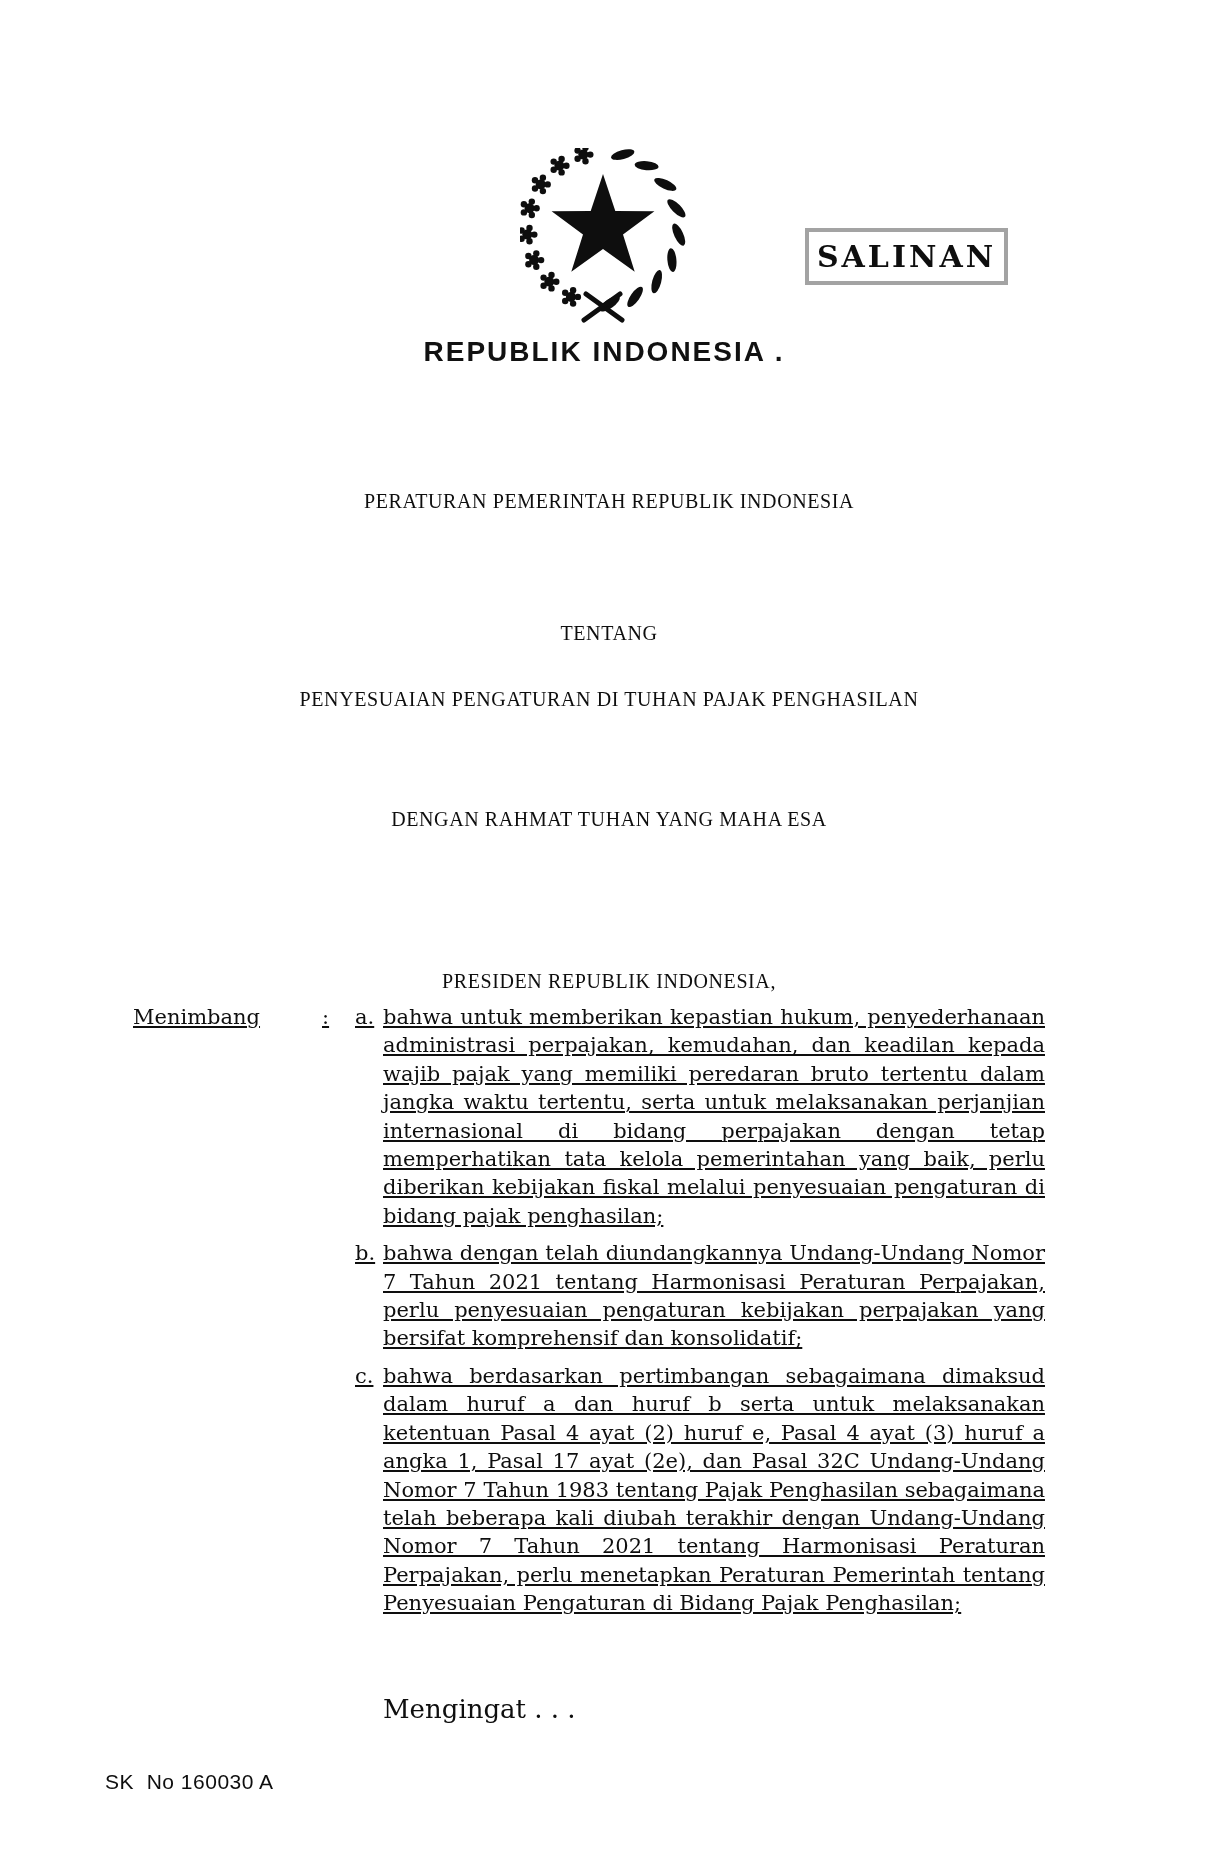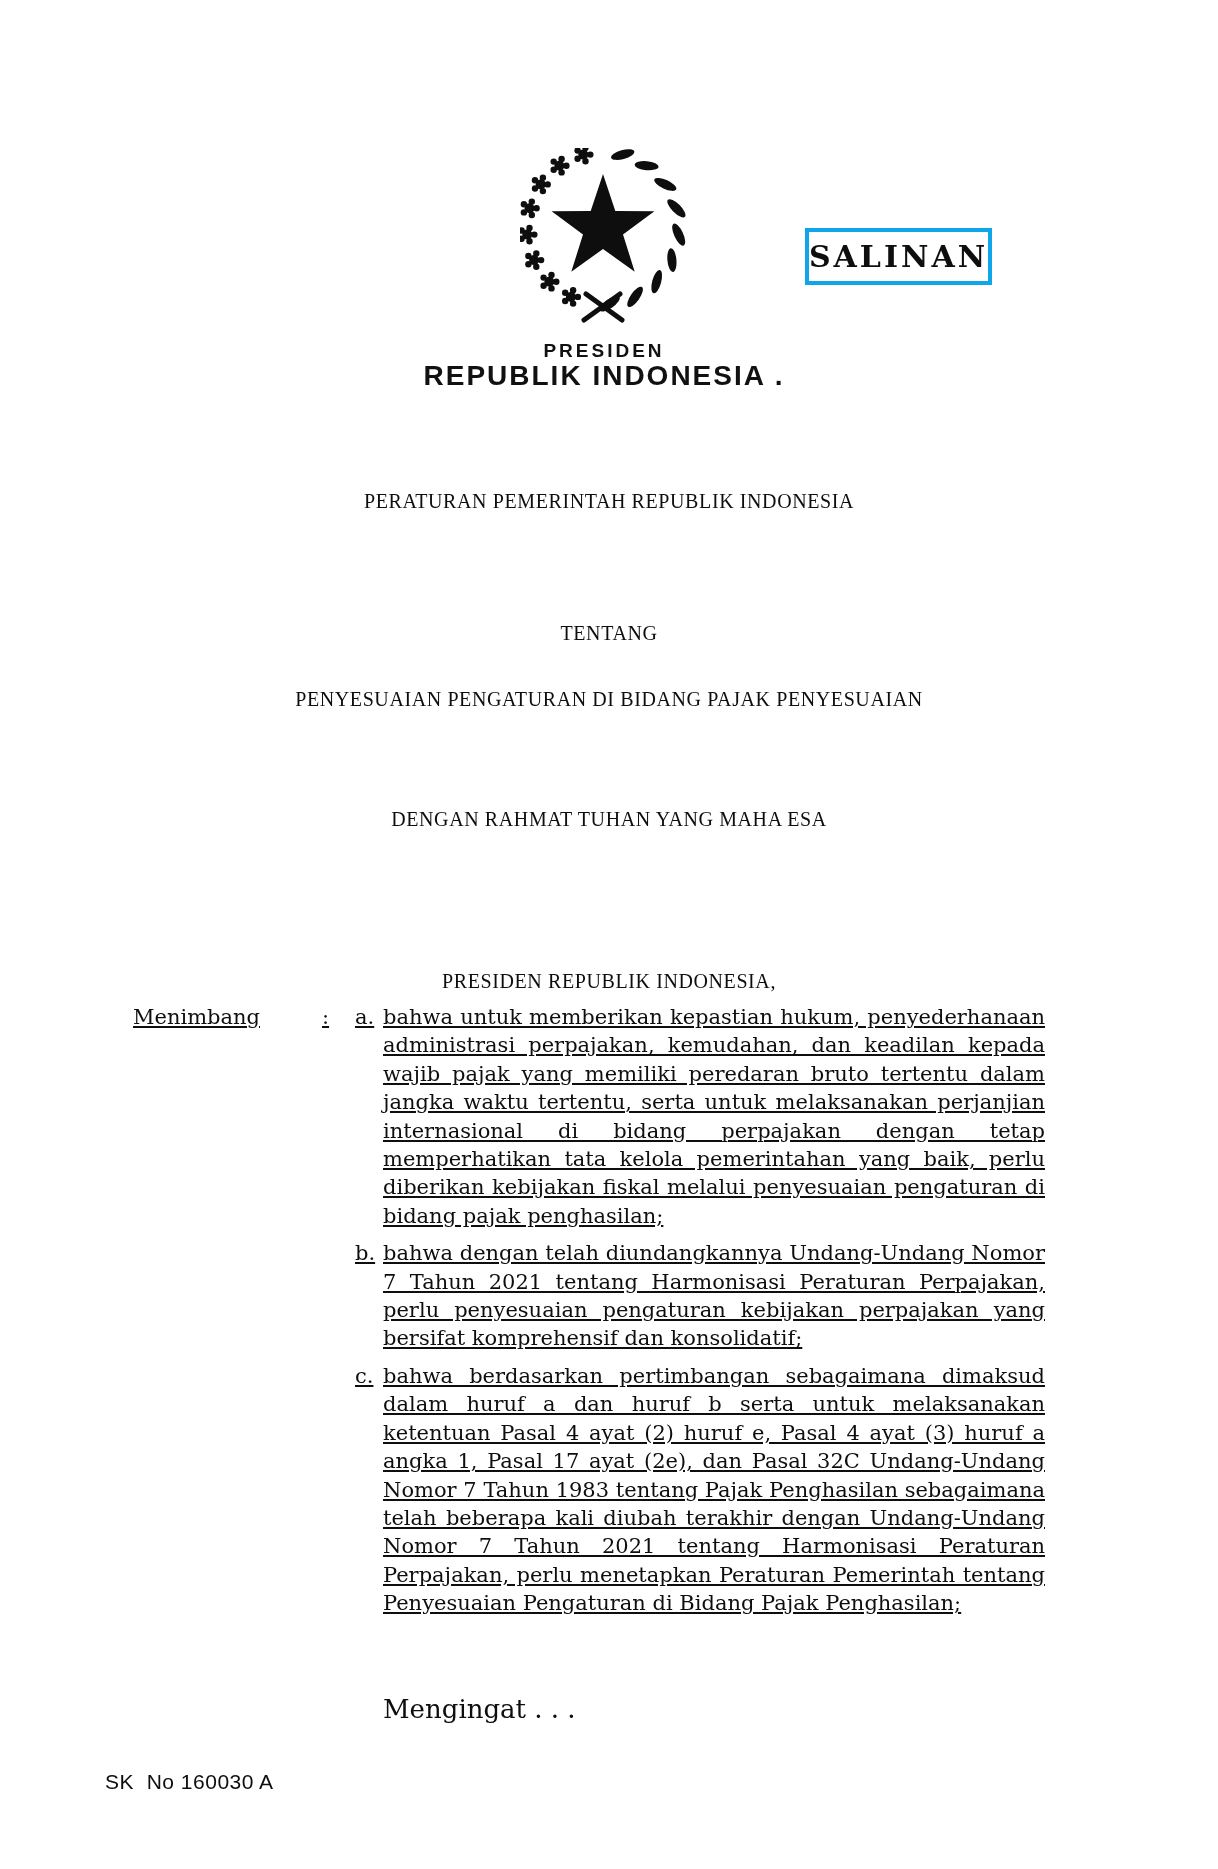--- a/index.html
+++ b/index.html
@@ -17,22 +17,22 @@
   .letterhead{
     position:absolute;left:304px;top:339px;width:600px;
     text-align:center;
     font-family:"Liberation Sans", sans-serif;
     font-weight:bold;color:#111;
   }
   .letterhead .lh1{font-size:19px;letter-spacing:3px;line-height:24px;}
   .letterhead .lh2{font-size:28px;letter-spacing:2px;line-height:25px;}
   
   .stamp-box{
-    position:absolute;left:805px;top:228px;width:187px;height:57px;
-    border:4px solid #0ea5e9;
+    position:absolute;left:805px;top:228px;width:203px;height:57px;
+    border:4px solid #a3a3a3;
     display:flex;align-items:center;justify-content:center;
     box-sizing:border-box;
   }
   .stamp-box span{
     font-family:"DejaVu Serif", serif;
     font-weight:bold;font-size:30px;letter-spacing:3px;
   }
   
   .cline{
     position:absolute;left:109px;width:1000px;
@@ -107,27 +107,26 @@
 
     <path d="M66 146 L102 172" stroke="#0e0e0e" stroke-width="5" stroke-linecap="round"></path>
     <path d="M100 146 L64 172" stroke="#0e0e0e" stroke-width="5" stroke-linecap="round"></path>
   </svg>
 
   <div class="stamp-box">
     <span>SALINAN</span>
   </div>
 
   <div class="letterhead">
-    <div class="lh1">PRESIDEN</div>
     <div class="lh2">REPUBLIK INDONESIA .</div>
   </div>
 
   <div class="cline t1">PERATURAN PEMERINTAH REPUBLIK INDONESIA</div>
   <div class="cline t3">TENTANG</div>
-  <div class="cline t4">PENYESUAIAN PENGATURAN DI BIDANG PAJAK PENYESUAIAN</div>
+  <div class="cline t4">PENYESUAIAN PENGATURAN DI TUHAN PAJAK PENGHASILAN</div>
 
   <div class="cline inv">DENGAN RAHMAT TUHAN YANG MAHA ESA</div>
   <div class="cline auth">PRESIDEN REPUBLIK INDONESIA,</div>
 
   <div class="consider">
     <div class="c-row">
       <span class="c-label">Menimbang</span>
       <span class="c-colon">:</span>
       <span class="c-marker">a.</span>
       <span class="c-text">bahwa untuk memberikan kepastian hukum, penyederhanaan administrasi perpajakan, kemudahan, dan keadilan kepada wajib pajak yang memiliki peredaran bruto tertentu dalam jangka waktu tertentu, serta untuk melaksanakan perjanjian internasional di bidang perpajakan dengan tetap memperhatikan tata kelola pemerintahan yang baik, perlu diberikan kebijakan fiskal melalui penyesuaian pengaturan di bidang pajak penghasilan;</span>

